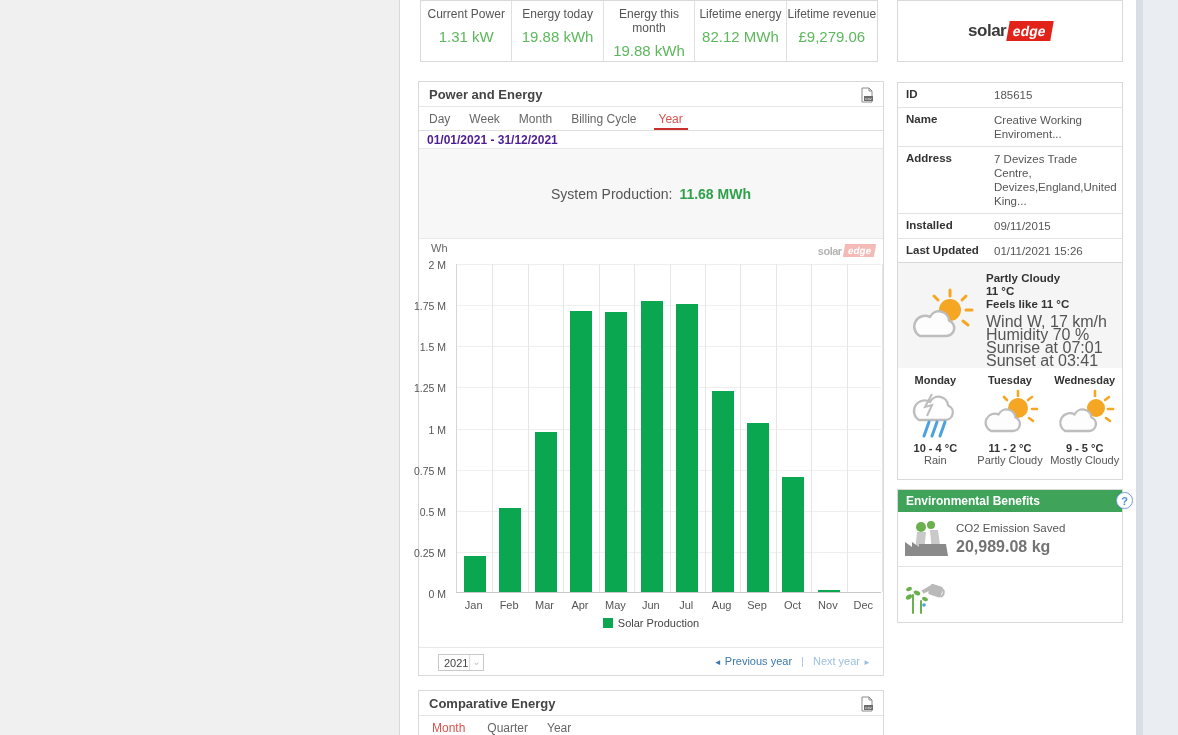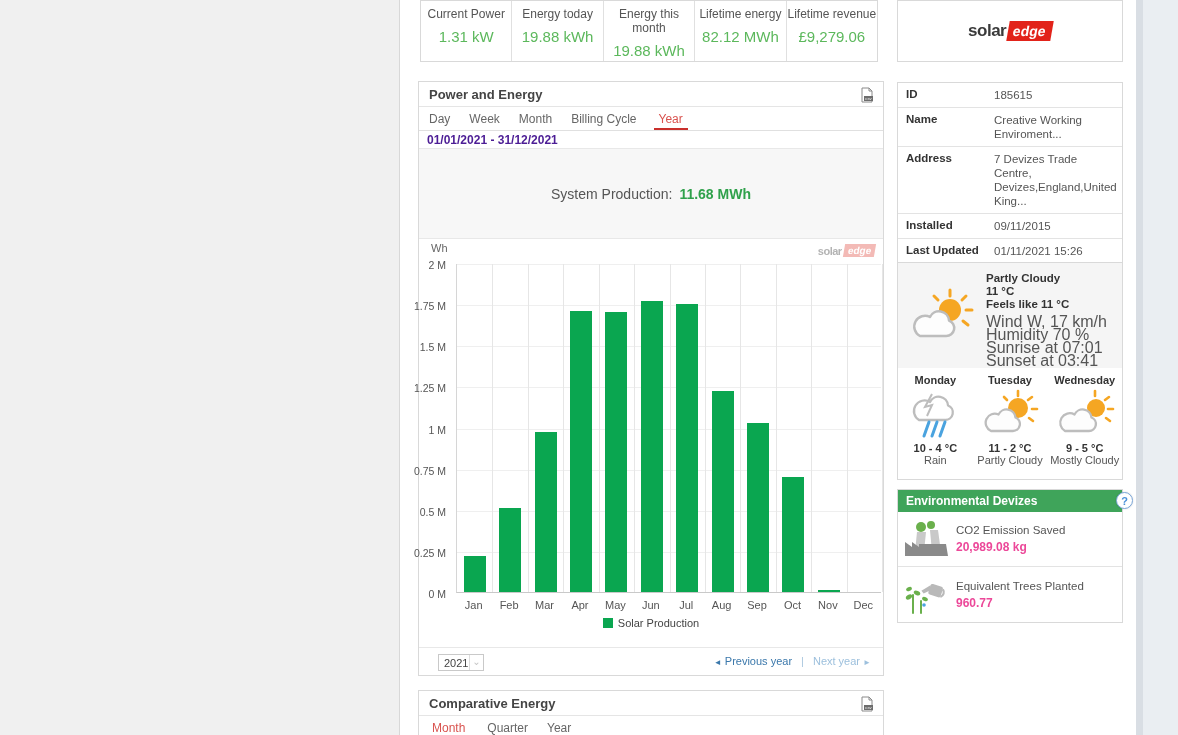--- a/index.html
+++ b/index.html
@@ -106,21 +106,21 @@
   #env-panel { left:897px; top:489px; width:226px; height:134px; }
   #env-header { position:relative; height:22px; background:#3fa45a; }
   #env-title { color:#fff; font-weight:bold; font-size:12px; line-height:22px; padding-left:8px; }
   #env-help { position:absolute; right:-11px; top:2px; width:17px; height:17px; border-radius:50%;
               background:#fff; border:1px solid #7aa6d8; color:#4a90d9; font-size:11px; font-weight:bold;
               text-align:center; line-height:16px; cursor:pointer; box-shadow:0 0 2px rgba(0,0,0,.15); }
   .env-row { display:flex; align-items:center; height:55px; }
   .env-row.first { border-bottom:1px solid #e3e3e3; }
   .env-icon-box { width:58px; display:flex; justify-content:center; }
   .env-label { font-size:11.5px; color:#555; }
-  .env-value { font-size:12px; font-weight:bold; color:#ec4899; margin-top:4px; }
+  .env-value { font-size:16px; font-weight:bold; color:#737373; margin-top:4px; }
 </style>
 </head>
 <body>
 
 <div id="stage">
   <div class="abs" id="content-bg"></div>
   <div class="abs" id="scroll-strip"></div>
   <div class="abs" id="right-margin"></div>
 
   <div class="abs panel" id="stats">
@@ -384,21 +384,21 @@
           </svg>
         </div>
         <div class="fc-temp">9 - 5 °C</div>
         <div class="fc-cond">Mostly Cloudy</div>
       </div>
     </div>
   </div>
 
   <div class="abs panel" id="env-panel">
     <div id="env-header">
-      <div id="env-title">Environmental Devizes</div>
+      <div id="env-title">Environmental Benefits</div>
       <div id="env-help">?</div>
     </div>
     <div class="env-row first">
       <div class="env-icon-box">
         <svg width="46" height="38" viewBox="0 0 46 38">
           <circle cx="17" cy="7" r="5" fill="#6ab04c"></circle>
           <circle cx="27" cy="5" r="4" fill="#6ab04c"></circle>
           <path d="M13,12 L22,12 L20,32 L11,32 Z" fill="#c9c9c9"></path>
           <path d="M26,10 L34,10 L37,32 L28,32 Z" fill="#c9c9c9"></path>
           <polygon points="1,36 1,22 8,27 8,22 15,27 15,24 42,24 44,36" fill="#8a8a8a"></polygon>
@@ -421,19 +421,15 @@
           <ellipse cx="4" cy="14" rx="3" ry="2" fill="#6ab04c" transform="rotate(-25 4 14)"></ellipse>
           <ellipse cx="20" cy="24" rx="3" ry="2" fill="#6ab04c" transform="rotate(25 20 24)"></ellipse>
           <g transform="rotate(18 30 16)">
             <rect x="24" y="10" width="13" height="11" rx="2" fill="#b9b9b9"></rect>
             <polygon points="24,12 17,20 20,22 25,17" fill="#b9b9b9"></polygon>
             <path d="M37,12 a5,5 0 0 1 0,8" fill="none" stroke="#b9b9b9" stroke-width="2.2"></path>
           </g>
           <circle cx="19" cy="30" r="1.8" fill="#4aa3df"></circle>
         </svg>
       </div>
-      <div>
-        <div class="env-label">Equivalent Trees Planted</div>
-        <div class="env-value">960.77</div>
-      </div>
     </div>
   </div>
 </div>
 
 </body></html>

